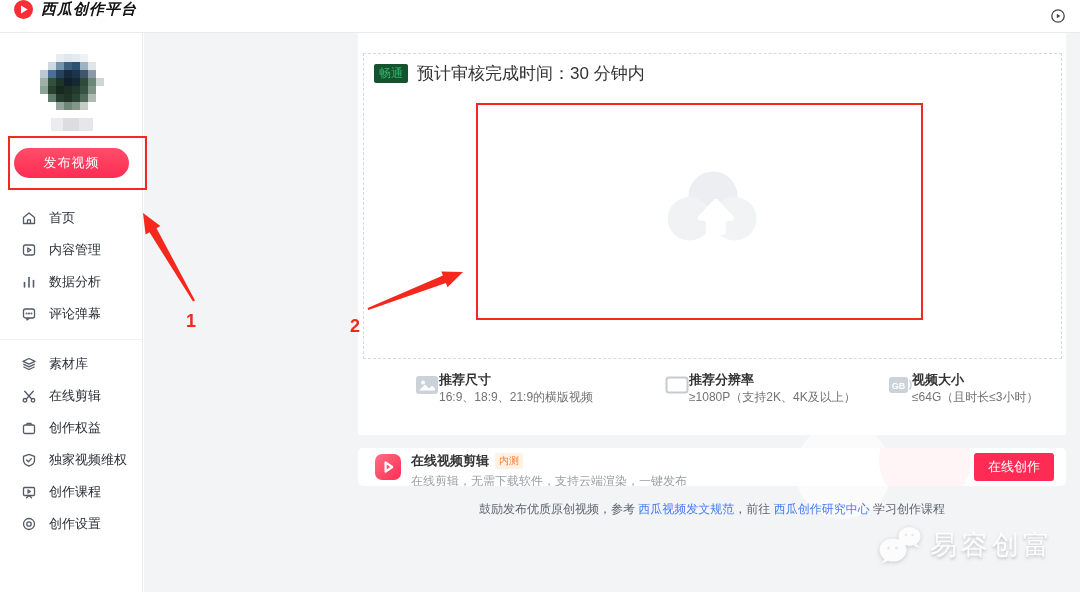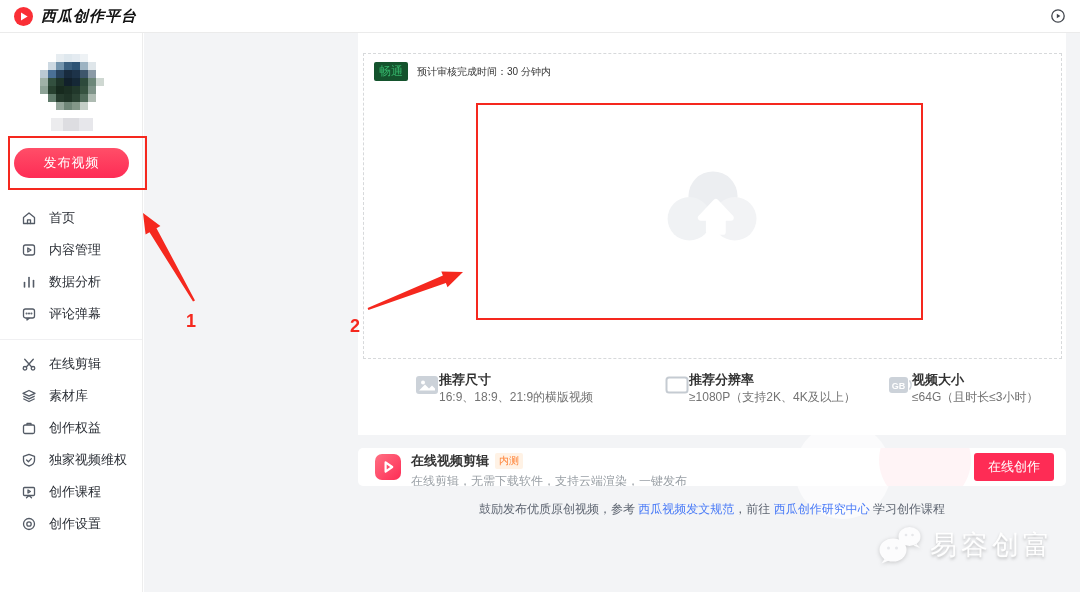--- a/index.html
+++ b/index.html
@@ -5,21 +5,21 @@
   * { margin:0; padding:0; box-sizing:border-box; }
   html,body { background:#fff; }
   .page {
     position:relative; width:1080px; height:592px; overflow:hidden;
     background:#fff; font-family:"Liberation Sans","DejaVu Sans",sans-serif;
     color:#333;
   }
   
   .topbar {
     position:absolute; top:0; left:0; right:0; height:33px; background:#fff;
-    border-bottom:1px solid #ebebeb; display:flex; align-items:center;
+    border-bottom:1px solid #ebebeb; display:flex; 
     padding:0 14px; z-index:20;
   }
   .logo-mark { width:19px; height:19px; display:inline-flex; }
   .logo-text { margin-left:8px; font-size:15px; font-weight:bold; font-style:italic; color:#121212; letter-spacing:1px; }
   .topbar-right { margin-left:auto; display:inline-flex; align-items:center; }
   
   .sidebar {
     position:absolute; top:33px; left:0; width:143px; bottom:0;
     background:#fff; border-right:1px solid #ededed; z-index:10;
   }
@@ -35,21 +35,21 @@
   .nav { position:absolute; top:169px; left:0; right:0; }
   .nav-item { height:32px; display:flex; align-items:center; padding-left:21px; font-size:13px; color:#2b2f36; cursor:pointer; }
   .nav-icon { width:16px; height:16px; margin-right:12px; display:inline-flex; flex:none; }
   .nav-divider { border-top:1px solid #f0f0f2; margin:9px 0 8px 0; }
   
   .main { position:absolute; left:144px; top:33px; right:0; bottom:0; background:#f3f4f6; }
   .card { position:absolute; left:214px; top:0; width:708px; height:402px; background:#fff; }
   .dashed-zone { position:absolute; left:5px; top:20px; width:699px; height:306px; border:1px dashed #d7d9db; background:#fff; }
   .review-row { position:absolute; left:10px; top:8px; display:flex; align-items:center; }
   .badge-green { font-size:12px; padding:1px 5px; border-radius:2px; background:#14532d; color:#35b46a; }
-  .review-text { font-size:10px; color:#333; margin-left:9px; }
+  .review-text { font-size:17px; color:#333; margin-left:9px; }
   .cloud-wrap { position:absolute; left:50%; top:110px; transform:translateX(-50%); }
   .drop-text { position:absolute; top:214px; left:0; width:100%; text-align:center; font-size:15px; font-weight:600; color:#202020; }
   .spec { position:absolute; top:338px; display:flex; align-items:flex-start; }
   .spec-icon { width:24px; height:24px; margin-top:2px; display:inline-flex; flex:none; }
   .spec-title { font-size:13px; font-weight:bold; color:#333; }
   .spec-desc { font-size:12px; color:#737373; }
   .spec-1 { left:57px; } .spec-2 { left:307px; } .spec-3 { left:530px; }
   
   .deco-circle { position:absolute; left:651px; top:390px; width:96px; height:96px; border-radius:50%; background:rgba(255,255,255,0.65); }
   .banner { position:absolute; left:214px; top:415px; width:708px; height:38px; background:#fff; border-radius:5px; overflow:hidden; }
@@ -194,38 +194,38 @@
               <circle cx="10.4" cy="7.5" r="0.4" fill="#545b66"></circle>
             </svg>
           </span>
         <span class="nav-label">评论弹幕</span>
       </div>
 
       <div class="nav-divider"></div>
 
       <div class="nav-item">
         <span class="nav-icon">
+            <svg width="16" height="16" viewBox="0 0 16 16" fill="none" stroke="#545b66" stroke-width="1.3" stroke-linejoin="round" stroke-linecap="round">
+              <path d="M8 2.5 L14 5.3 L8 8.1 L2 5.3 Z"></path>
+              <path d="M2.8 8.3 L8 10.8 L13.2 8.3"></path>
+              <path d="M2.8 11 L8 13.5 L13.2 11"></path>
+            </svg>
+          </span>
+        <span class="nav-label">素材库</span>
+      </div>
+      <div class="nav-item">
+        <span class="nav-icon">
             <svg width="16" height="16" viewBox="0 0 16 16" fill="none" stroke="#545b66" stroke-width="1.3" stroke-linecap="round">
               <circle cx="4" cy="12.3" r="1.8"></circle>
               <circle cx="12" cy="12.3" r="1.8"></circle>
               <path d="M5.3 11 L12.3 3.2"></path>
               <path d="M10.7 11 L3.7 3.2"></path>
             </svg>
           </span>
         <span class="nav-label">在线剪辑</span>
-      </div>
-      <div class="nav-item">
-        <span class="nav-icon">
-            <svg width="16" height="16" viewBox="0 0 16 16" fill="none" stroke="#545b66" stroke-width="1.3" stroke-linejoin="round" stroke-linecap="round">
-              <path d="M8 2.5 L14 5.3 L8 8.1 L2 5.3 Z"></path>
-              <path d="M2.8 8.3 L8 10.8 L13.2 8.3"></path>
-              <path d="M2.8 11 L8 13.5 L13.2 11"></path>
-            </svg>
-          </span>
-        <span class="nav-label">素材库</span>
       </div>
       <div class="nav-item">
         <span class="nav-icon">
             <svg width="16" height="16" viewBox="0 0 16 16" fill="none" stroke="#545b66" stroke-width="1.3" stroke-linejoin="round">
               <rect x="2.5" y="5" width="11" height="8.5" rx="1.5"></rect>
               <path d="M6 5 V3.5 H10 V5"></path>
             </svg>
           </span>
         <span class="nav-label">创作权益</span>
       </div>

